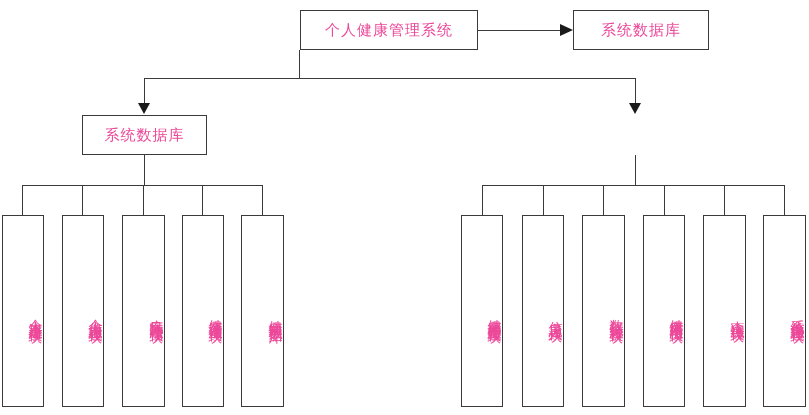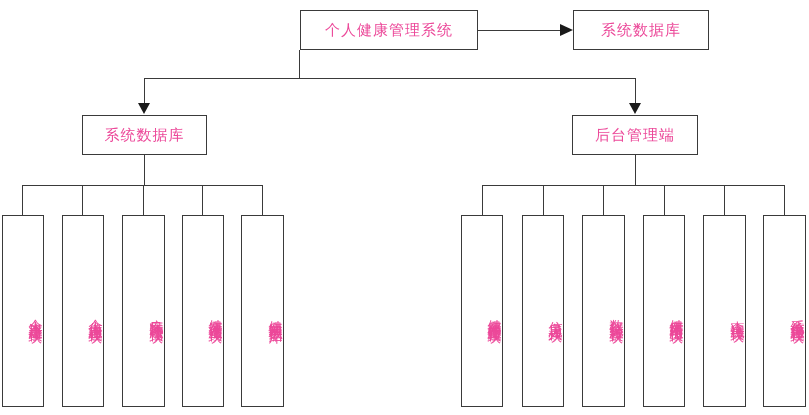--- a/index.html
+++ b/index.html
@@ -79,21 +79,20 @@
   <div class="hline line" style="left:144px; top:78px; width:492px;"></div>
 
   <div class="vline line" style="left:144px; top:78px; height:26px;"></div>
   <div class="arrow-down" style="left:138px; top:103px;"></div>
 
   <div class="vline line" style="left:635px; top:78px; height:26px;"></div>
   <div class="arrow-down" style="left:629px; top:103px;"></div>
 
   <div class="box box-h" style="left:82px; top:115px; width:125px; height:40px;">系统数据库</div>
 
-  <div class="box box-h" style="left:572px; top:115px; width:126px; height:40px;">后台管理端</div>
 
   <div class="vline line" style="left:144px; top:155px; height:30px;"></div>
   <div class="hline line" style="left:22px; top:185px; width:240px;"></div>
   <div class="vline line" style="left:22px;  top:185px; height:30px;"></div>
   <div class="vline line" style="left:82px;  top:185px; height:30px;"></div>
   <div class="vline line" style="left:143px; top:185px; height:30px;"></div>
   <div class="vline line" style="left:202px; top:185px; height:30px;"></div>
   <div class="vline line" style="left:262px; top:185px; height:30px;"></div>
 
   <div class="box box-v" style="left:2px;   top:215px; width:42px; height:192px;">个人注册登录模块</div>

